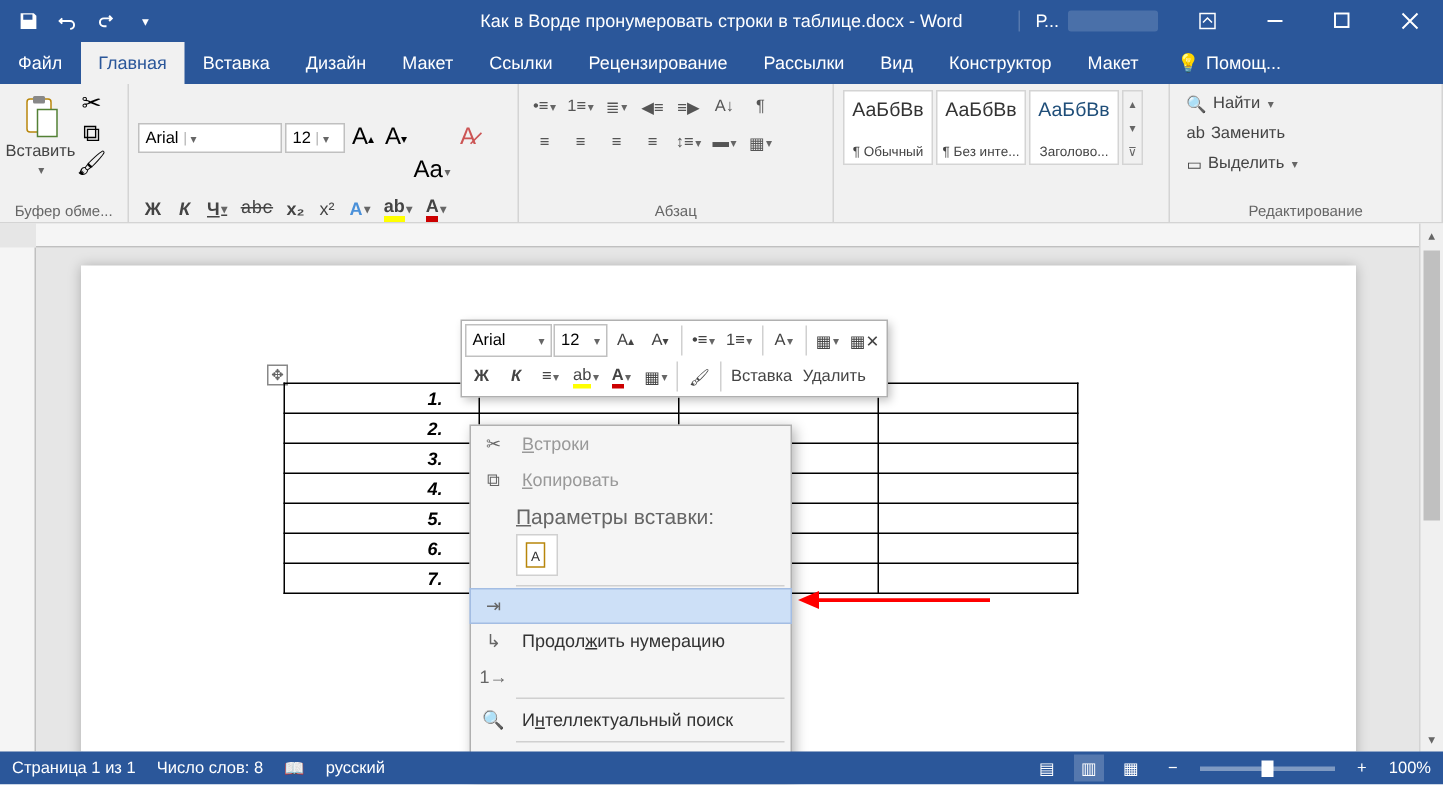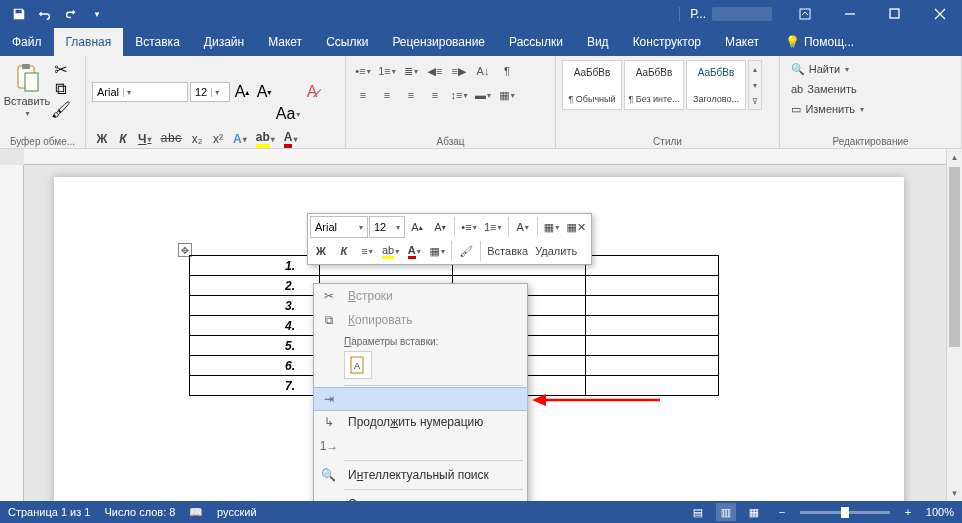--- a/index.html
+++ b/index.html
@@ -37,21 +37,21 @@
 .font-combo { height:20px; border:1px solid #c0c0c0; background:#fff; font-size:11px; display:flex; align-items:center; padding:0 4px; }
 .font-combo .fcdrop { border-left:1px solid #c0c0c0; margin-left:4px; padding-left:3px; font-size:8px; color:#666; }
 .font-row2 { display:flex; align-items:center; gap:1px; margin-top:4px; }
 .font-row2 .rbtn { min-width:20px; height:22px; font-size:12px; color:#444; font-weight:bold; padding:0 3px; }
 
 .para-grid { display:grid; grid-template-columns:repeat(8,22px); grid-template-rows:22px 22px; gap:2px; }
 .para-grid .rbtn { width:22px; height:22px; font-size:11px; color:#555; }
 
 .styles-box { display:flex; gap:2px; }
 .style-item { width:60px; height:50px; border:1px solid #d4d4d4; background:#fff; display:flex; flex-direction:column; align-items:center; justify-content:center; font-size:9px; color:#444; cursor:pointer; }
-.style-item .preview { font-size:10px; color:#333; margin-bottom:16px; }
+.style-item .preview { font-size:13px; color:#333; margin-bottom:16px; }
 .style-item.heading .preview { color:#1f4e79; }
 .styles-more { width:14px; display:flex; flex-direction:column; border:1px solid #d4d4d4; }
 .styles-more div { flex:1; display:flex; align-items:center; justify-content:center; font-size:8px; color:#666; cursor:pointer; }
 
 .edit-col { display:flex; flex-direction:column; gap:2px; }
 .edit-col .rbtn { height:18px; font-size:11px; color:#444; padding:0 4px; justify-content:flex-start; gap:4px; }
 
 
 .docarea { position:absolute; top:149px; left:0; right:0; bottom:22px; background:#e6e6e6; overflow:hidden; }
 .ruler-h { position:absolute; top:0; left:24px; right:16px; height:16px; background:#f5f5f5; border-bottom:1px solid #c0c0c0; }
@@ -74,21 +74,21 @@
 .minitb .mcombo { height:22px; border:1px solid #c0c0c0; background:#fff; font-size:11px; display:flex; align-items:center; padding:0 4px; }
 .minitb .sep { width:1px; height:20px; background:#d0d0d0; margin:0 2px; }
 
 
 .ctxmenu { position:absolute; background:#f5f5f5; border:1px solid #b0b0b0; box-shadow:2px 2px 8px rgba(0,0,0,0.3); width:215px; font-size:12px; color:#333; }
 .ctxmenu .citem { display:flex; align-items:center; height:24px; padding:0 8px 0 4px; cursor:pointer; gap:8px; }
 .ctxmenu .citem .cicn { width:22px; display:flex; justify-content:center; color:#666; }
 .ctxmenu .citem.disabled { color:#999; cursor:default; }
 .ctxmenu .citem.hover { background:#cde0f7; border:1px solid #a3bde3; margin:-1px; }
 .ctxmenu .csep { height:1px; background:#d0d0d0; margin:2px 4px 2px 30px; }
-.ctxmenu .clabel { padding:4px 8px 2px 30px; font-size:10px; color:#666; }
+.ctxmenu .clabel { padding:4px 8px 2px 30px; font-size:14px; color:#666; }
 .ctxmenu .csub { margin-left:auto; font-size:9px; color:#666; }
 .ctxmenu .paste-row { display:flex; gap:4px; padding:2px 8px 4px 30px; }
 .ctxmenu .paste-row .pbtn { width:28px; height:28px; border:1px solid #d0d0d0; display:flex; align-items:center; justify-content:center; background:#fff; cursor:pointer; }
 .arrow2 { position:absolute; }
 .arrow2 svg { display:block; }
 
 
 .statusbar { position:absolute; bottom:0; left:0; right:0; height:22px; background:#2b579a; color:#fff; font-size:11px; display:flex; align-items:center; padding:0 8px; gap:14px; }
 .statusbar .sr { margin-left:auto; display:flex; align-items:center; gap:8px; }
 .statusbar .vbtn { width:20px; height:18px; display:flex; align-items:center; justify-content:center; cursor:pointer; }
@@ -117,20 +117,21 @@
           <path fill="none" stroke="#fff" stroke-width="1.5" d="M4 6l-2 2 2 2M2 8h8a3 3 0 010 6"></path>
         </svg>
       </div>
     <div class="qbtn">
         <svg width="14" height="14" viewBox="0 0 16 16">
           <path fill="none" stroke="#fff" stroke-width="1.5" d="M10 4l2 2-2 2M12 6H6a3 3 0 000 6h2"></path>
         </svg>
       </div>
     <div class="qbtn" style="font-size:9px;color:#fff;">▾</div>
   </div>
+  <div class="title">Как в Ворде пронумеровать строки в таблице.docx - Word</div>
   <div class="wincontrols">
     <div class="account">
       <span>Р...</span>
       <span style="width:60px;height:14px;background:rgba(255,255,255,.15);border-radius:2px;"></span>
     </div>
     <div class="wbtn">
         <svg width="12" height="12" viewBox="0 0 12 12">
           <rect x="1" y="1" width="10" height="10" fill="none" stroke="#fff"></rect>
           <path d="M3 7l3-3 3 3" fill="none" stroke="#fff"></path>
         </svg>
@@ -212,21 +213,21 @@
           </div>
       </div>
       <div class="font-row2">
         <div class="rbtn">Ж</div>
         <div class="rbtn" style="font-style:italic;">К</div>
         <div class="rbtn" style="text-decoration:underline;">
             <span>Ч</span>
             <span class="mini-drop">▾</span>
           </div>
         <div class="rbtn" style="text-decoration:line-through;font-weight:normal;font-family:Liberation Mono, monospace;">abc</div>
-        <div class="rbtn" style="font-weight:normal;">x₂</div>
+        <div class="rbtn" style="font-weight:bold;">x₂</div>
         <div class="rbtn" style="font-weight:normal;">x²</div>
         <div class="rbtn">
             <span style="color:#4a90d9;font-weight:bold;">A</span>
             <span class="mini-drop">▾</span>
           </div>
         <div class="rbtn">
             <span style="border-bottom:4px solid #ff0;">ab</span>
             <span class="mini-drop">▾</span>
           </div>
         <div class="rbtn">
@@ -276,38 +277,37 @@
           <div class="preview">АаБбВв</div>
           <div>Заголово...</div>
         </div>
         <div class="styles-more">
           <div>▴</div>
           <div>▾</div>
           <div>⊽</div>
         </div>
       </div>
     </div>
-    <div class="glabel">Стили</div>
   </div>
 
   <div class="group" style="flex:1;">
     <div class="gbody">
       <div class="edit-col">
         <div class="rbtn">
             <span>🔍</span>
             <span>Найти</span>
             <span class="mini-drop">▾</span>
           </div>
         <div class="rbtn">
             <span>ab</span>
             <span>Заменить</span>
           </div>
         <div class="rbtn">
             <span>▭</span>
-            <span>Изменить</span>
+            <span>Выделить</span>
             <span class="mini-drop">▾</span>
           </div>
       </div>
     </div>
     <div class="glabel">Редактирование</div>
   </div>
 </div>
 
 <div class="docarea">
   <div class="ruler-h"></div>

